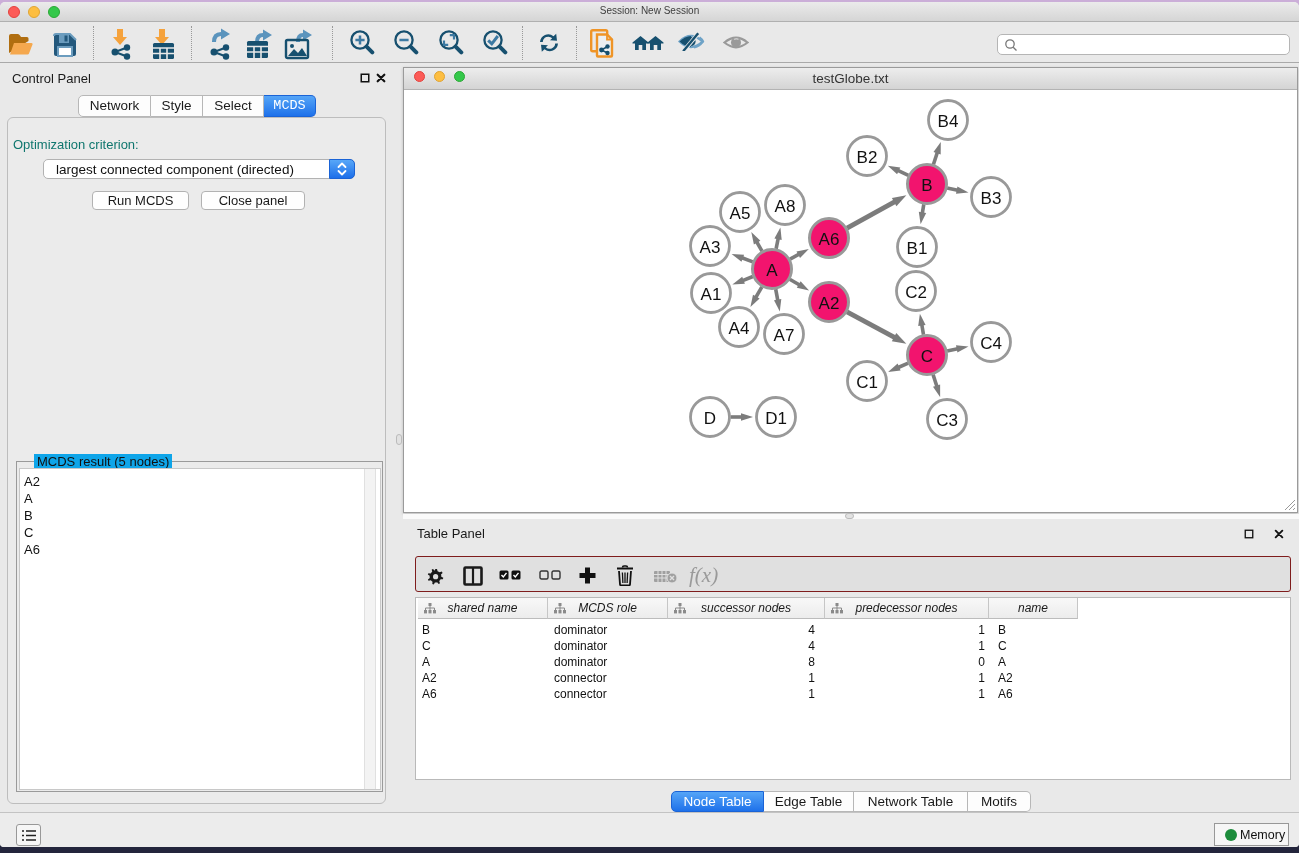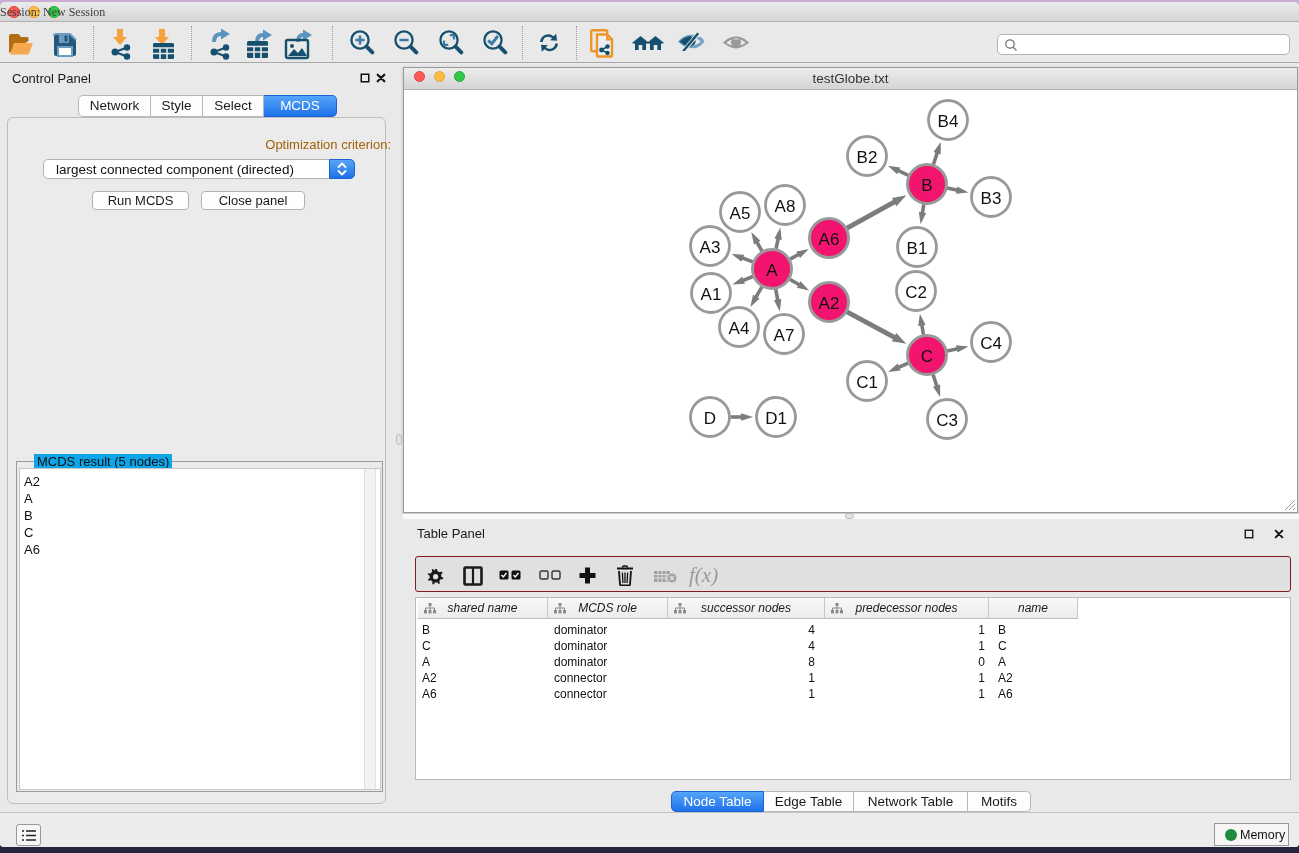--- a/index.html
+++ b/index.html
@@ -4,32 +4,32 @@
 *{margin:0;padding:0;box-sizing:border-box;}
 html,body{width:1299px;height:853px;overflow:hidden;font-family:"Liberation Sans",sans-serif;-webkit-font-smoothing:antialiased;}
 body{position:relative;background:#23253c;}
 .abs{position:absolute;}
 
 #desktop-top{left:0;top:0;width:1299px;height:9px;background:#cbaed8;}
 #app{left:0;top:2px;width:1299px;height:845px;background:#e9e9e9;border-radius:5px 5px 4px 4px;overflow:hidden;}
 
 #titlebar{left:0;top:0;width:1299px;height:20px;background:linear-gradient(#ebebeb,#d5d5d5);border-bottom:1px solid #b0b0b0;border-radius:5px 5px 0 0;}
 .tl{width:12px;height:12px;border-radius:50%;top:4px;}
-#title-text{width:100%;text-align:left;top:2.5px;font-size:12px;color:#404040;font-family:Liberation Serif, serif;}
+#title-text{width:100%;text-align:center;top:2.5px;font-size:10px;color:#404040;}
 
 #toolbar{left:0;top:21px;width:1299px;height:40px;background:#e9e9e9;border-bottom:1px solid #a9a9a9;}
 .tsep{top:3px;width:1px;height:34px;border-left:1px dotted #999;}
 #searchbox{left:997px;top:11px;width:293px;height:21px;background:#fff;border:1px solid #b5b5b5;border-radius:5px;}
 
 #cp-title{left:12px;top:69px;font-size:13px;color:#1a1a1a;}
 #cp-tabs{left:78px;top:93px;height:22px;}
 .tab{position:absolute;top:0;height:22px;border:1px solid #b7b7b7;background:#fdfdfd;font-size:13.5px;color:#1a1a1a;text-align:center;line-height:20px;}
 .tab.sel{background:linear-gradient(#55a5f7,#1e71ea);color:#fff;border-color:#1a63d6;}
 #cp-panel{left:7px;top:115px;width:379px;height:687px;background:#ebebeb;border:1px solid #bdbdbd;border-radius:6px;}
-#opt-label{left:13px;top:135px;width:378px;text-align:right;font-size:13px;color:#a16207;}
+#opt-label{left:13px;top:135px;width:378px;text-align:left;font-size:13px;color:#0f766e;}
 #dropdown{left:43px;top:157px;width:312px;height:20px;background:#fff;border:1px solid #b2b2b2;border-radius:5px;}
 #dd-text{left:12px;top:2px;font-size:13.5px;color:#111;}
 #dd-cap{right:-1px;top:-1px;width:26px;height:20px;background:linear-gradient(#57a7f8,#1d6fe9);border-radius:0 5px 5px 0;border:1px solid #1a63d6;}
 .btn{position:absolute;height:19px;background:#fefefe;border:1px solid #b2b2b2;border-radius:4px;font-size:13px;color:#1a1a1a;text-align:center;line-height:17px;}
 
 #fieldset{left:16px;top:459px;width:367px;height:331px;border:1px solid #9a9a9a;}
 #fs-legend{left:17px;top:-8px;background:#0ea5e9;padding:0 3px;font-size:13px;color:#111;}
 #fs-list{left:2px;top:6px;width:362px;height:322px;background:#fff;border:1px solid #c8c8c8;font-size:13px;color:#111;}
 #fs-scroll{right:4px;top:0px;width:12px;height:320px;background:#f3f3f3;border-left:1px solid #e0e0e0;border-right:1px solid #e0e0e0;}
 
@@ -194,21 +194,21 @@
   <svg class="abs" style="left:360px;top:71px" width="10" height="10" viewBox="0 0 12 12">
       <rect x="1.5" y="1.5" width="9" height="9" fill="none" stroke="#111" stroke-width="1.8"></rect>
     </svg>
   <svg class="abs" style="left:376px;top:71px" width="10" height="10" viewBox="0 0 12 12">
       <path d="M2,2 L10,10 M10,2 L2,10" stroke="#111" stroke-width="2.6" stroke-linecap="round"></path>
     </svg>
   <div class="abs" id="cp-tabs">
     <div class="tab" style="left:0px;width:73px;border-radius:5px 0 0 5px;">Network</div>
     <div class="tab" style="left:73px;width:52px;border-left:none;">Style</div>
     <div class="tab" style="left:125px;width:61px;border-left:none;">Select</div>
-    <div class="tab sel" style="left:186px;width:73px;border-left:none;border-radius:0 5px 5px 0;">MCDS</div>
+    <div class="tab sel" style="left:186px;width:52px;border-left:none;border-radius:0 5px 5px 0;font-family:Liberation Mono, monospace;">MCDS</div>
   </div>
   <div class="abs" id="cp-panel"></div>
   <div class="abs" id="opt-label">Optimization criterion:</div>
   <div class="abs" id="dropdown">
     <div class="abs" id="dd-text">largest connected component (directed)</div>
     <div class="abs" id="dd-cap">
       <svg class="abs" style="left:6px;top:2px" width="12" height="14" viewBox="0 0 12 14">
           <path d="M2.5,5 L6,1.5 L9.5,5" fill="none" stroke="#fff" stroke-width="1.8" stroke-linejoin="round" stroke-linecap="round"></path>
           <path d="M2.5,9 L6,12.5 L9.5,9" fill="none" stroke="#fff" stroke-width="1.8" stroke-linejoin="round" stroke-linecap="round"></path>
         </svg>

